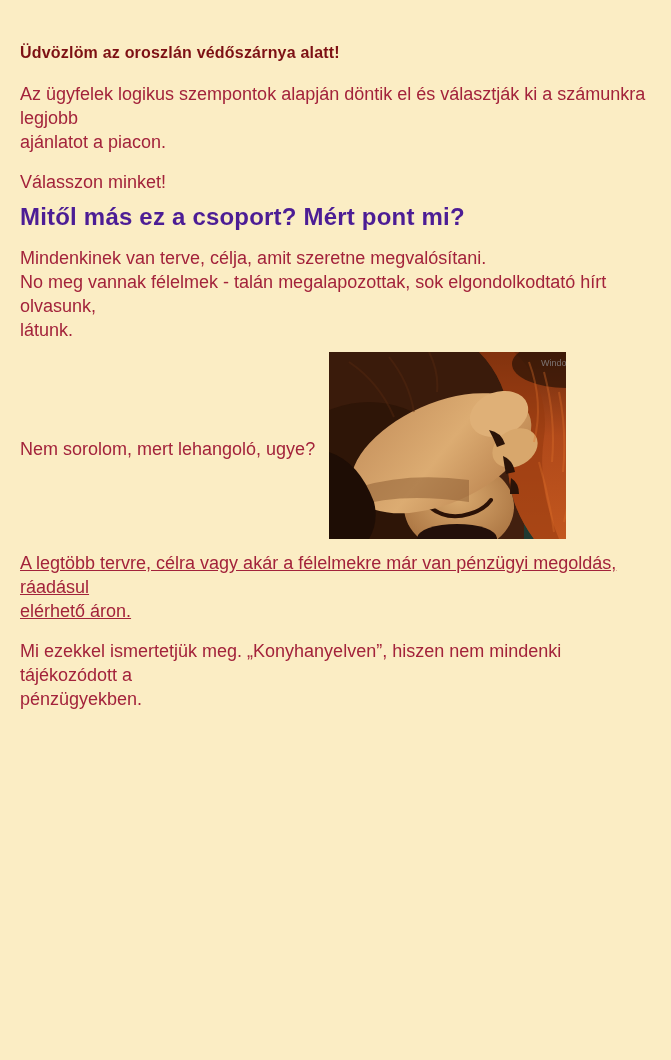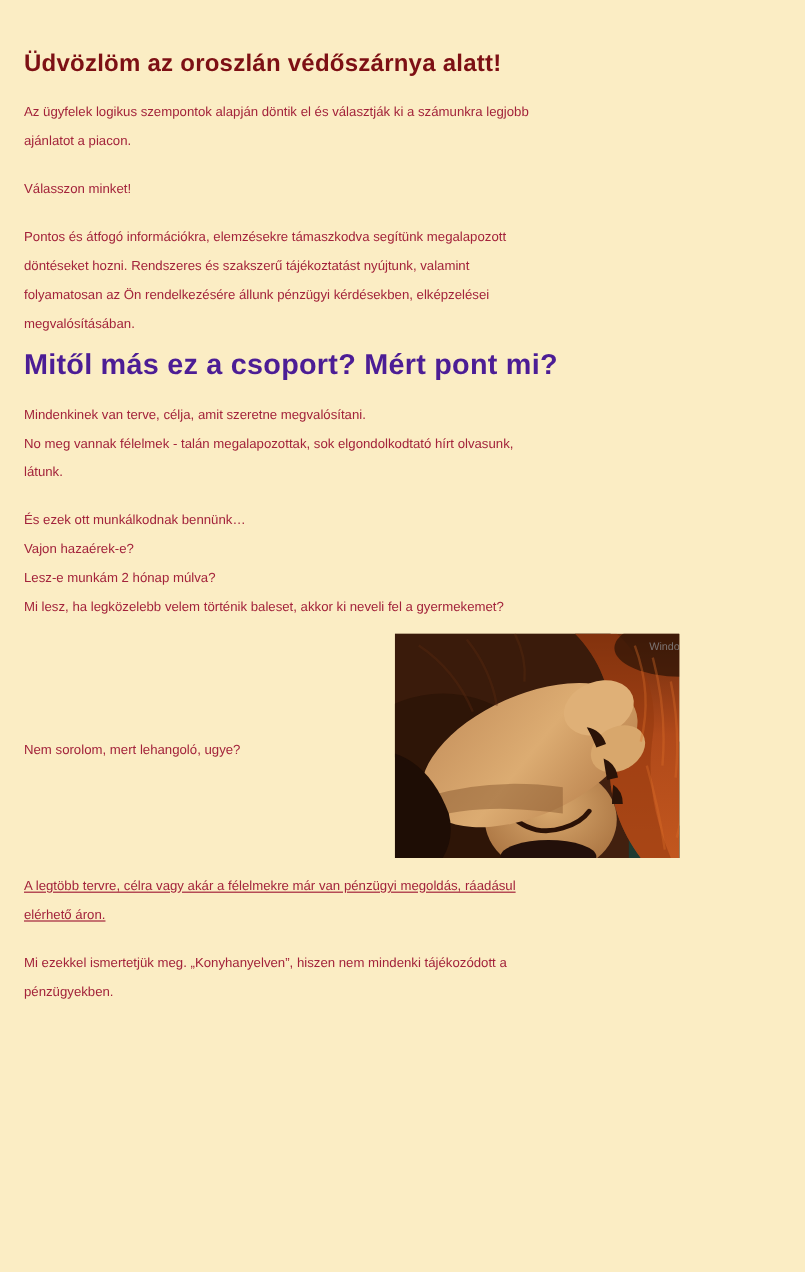--- a/index.html
+++ b/index.html
@@ -10,37 +10,37 @@
     box-sizing: border-box;
     padding: 0 20px;
     background: #FBEDC4;
     overflow: hidden;
     font-family: "Liberation Sans", "DejaVu Sans", sans-serif;
     color: #A3233B;
   }
   .heading1 {
     margin: 0;
     padding-top: 40px;
-    font-size: 20px;
+    font-size: 16px;
     line-height: 26px;
     font-weight: bold;
     color: #7D1014;
     letter-spacing: 0.2px;
   }
   .heading2 {
     margin: 10px 0 0;
     font-size: 24px;
     line-height: 26px;
     font-weight: bold;
     color: #4c1d95;
     letter-spacing: 0.2px;
   }
   .para {
     margin: 16px 0 0;
-    font-size: 11px;
+    font-size: 18px;
     line-height: 24px;
     white-space: pre-line;
   }
   .image-row {
     position: relative;
     height: 187px;
     margin-top: 10px;
   }
   .image-row .side-note {
     position: absolute;
@@ -65,36 +65,28 @@
 <div class="page">
 
   <h1 class="heading1">Üdvözlöm az oroszlán védőszárnya alatt!</h1>
 
   <p class="para">Az ügyfelek logikus szempontok alapján döntik el és választják ki a számunkra legjobb
 ajánlatot a piacon.</p>
 
   <p class="para">Válasszon minket!</p>
 
 
-  <p class="para">Pontos és átfogó információkra, elemzésekre támaszkodva segítünk megalapozott
-döntéseket hozni. Rendszeres és szakszerű tájékoztatást nyújtunk, valamint
-folyamatosan az Ön rendelkezésére állunk pénzügyi kérdésekben, elképzelései
-megvalósításában.</p>
 
 
   <h2 class="heading2">Mitől más ez a csoport? Mért pont mi?</h2>
 
   <p class="para">Mindenkinek van terve, célja, amit szeretne megvalósítani.
 No meg vannak félelmek - talán megalapozottak, sok elgondolkodtató hírt olvasunk,
 látunk.</p>
 
-  <p class="para">És ezek ott munkálkodnak bennünk…
-Vajon hazaérek-e?
-Lesz-e munkám 2 hónap múlva?
-Mi lesz, ha legközelebb velem történik baleset, akkor ki neveli fel a gyermekemet?</p>
 
   <div class="image-row">
     <p class="para side-note">Nem sorolom, mert lehangoló, ugye?</p>
 
     <div class="lion-figure">
       <svg viewBox="0 0 260 187" width="260" height="187" xmlns="http://www.w3.org/2000/svg">
         <defs>
           <linearGradient id="gOrange" x1="0" y1="0" x2="0" y2="1">
             <stop offset="0" stop-color="#6E2C0E"></stop>
             <stop offset="0.45" stop-color="#B0491A"></stop>

